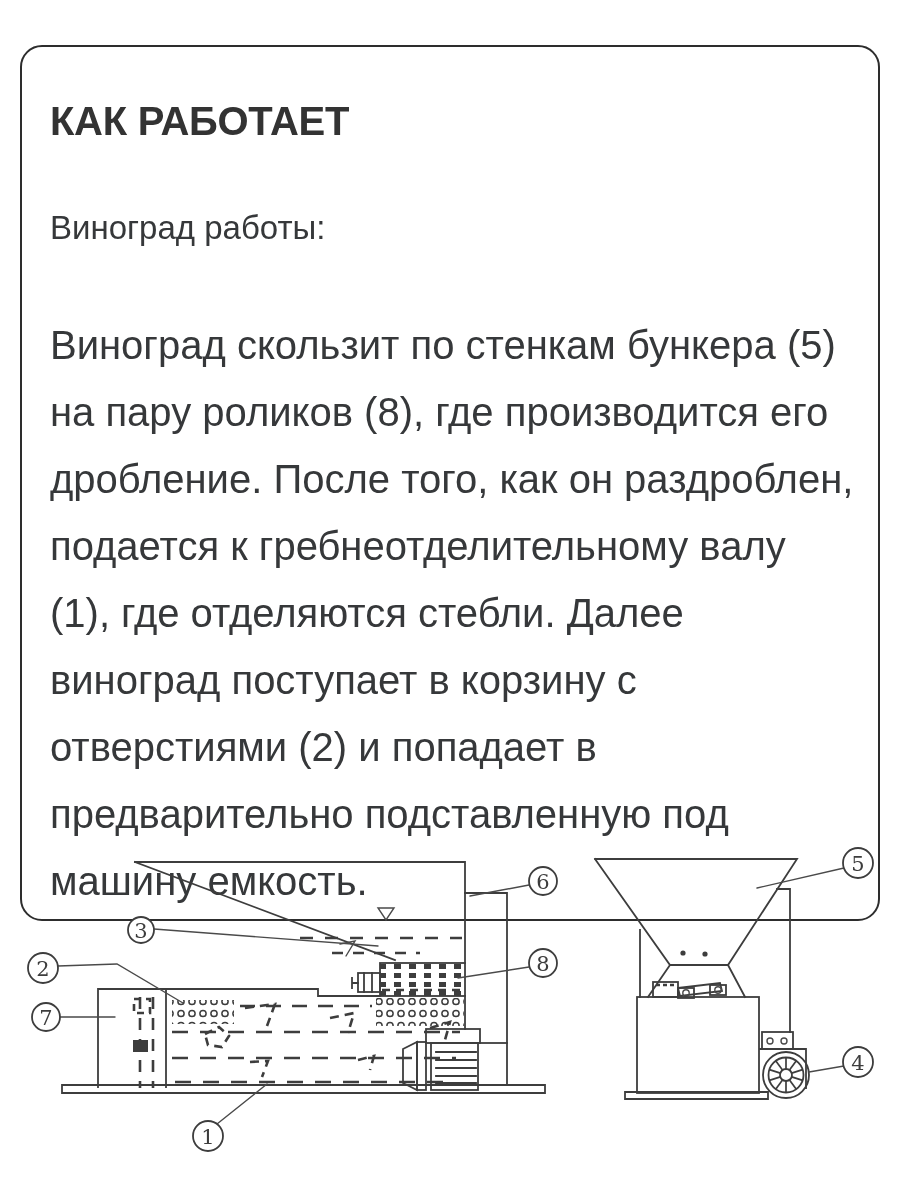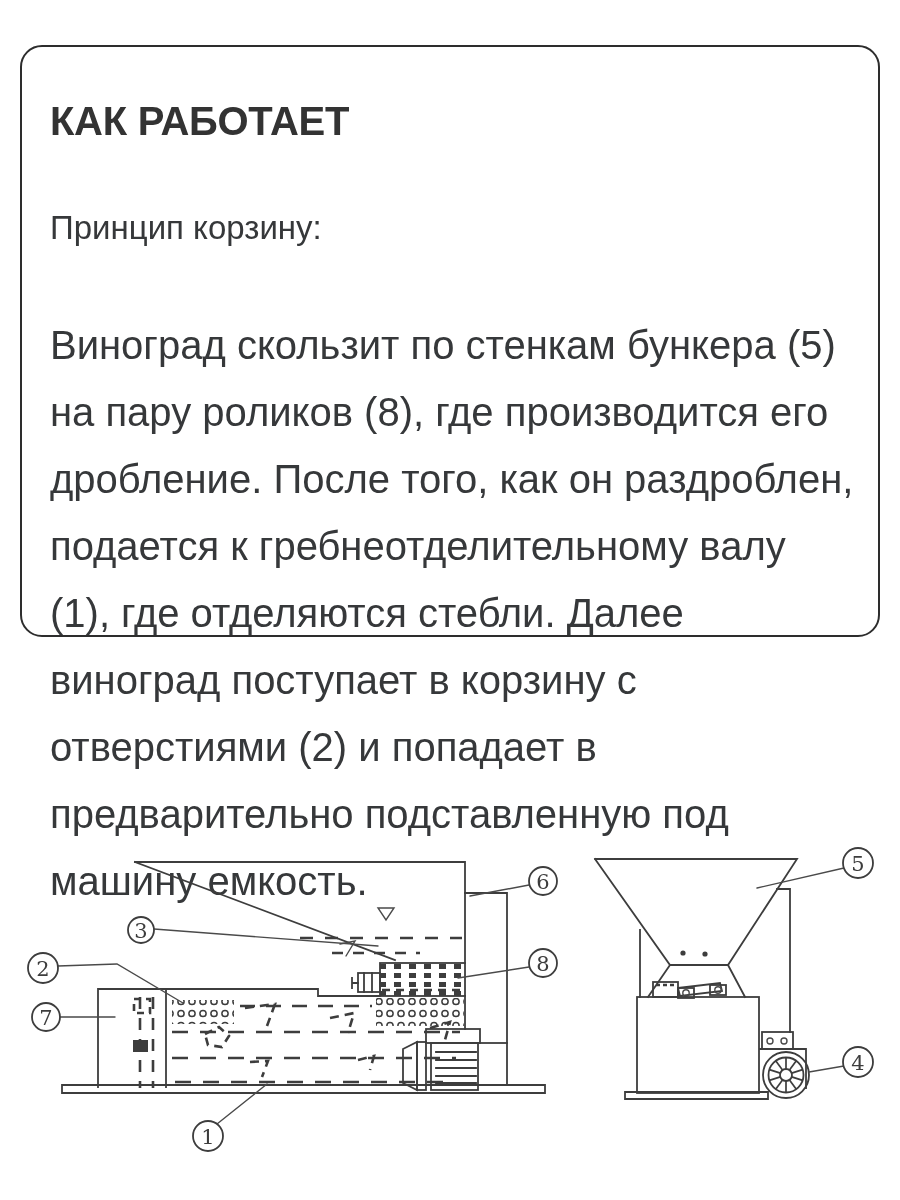--- a/index.html
+++ b/index.html
@@ -1,18 +1,18 @@
 <!DOCTYPE html>
 <html><head>
 <meta charset="utf-8">
 <style>
   html,body{margin:0;padding:0;background:#fff;}
   body{width:900px;height:1200px;position:relative;overflow:hidden;
        font-family:"Liberation Sans","DejaVu Sans",sans-serif;color:#36383a;}
-  .card{position:absolute;left:20px;top:45px;width:860px;height:592px;
+  .card{position:absolute;left:20px;top:45px;width:860px;height:876px;
         box-sizing:border-box;background:#fff;border:2.5px solid #2d2d2d;
         border-radius:22px;padding:50px 28px 0 28px;}
   .title{font-size:40px;line-height:48px;font-weight:bold;color:#333333;
          letter-spacing:-0.3px;}
   .subtitle{margin-top:62px;font-size:33px;line-height:42px;color:#36383a;}
   .paragraph{margin-top:63px;font-size:40px;line-height:67px;color:#36383a;
              width:806px;}
   .diagram{position:absolute;left:0;top:800px;}
   svg{display:block;}
   .ln{fill:none;stroke:#3d3d3d;stroke-width:1.8;stroke-linecap:square;}
@@ -22,21 +22,21 @@
   .conum{font-family:"DejaVu Serif","Liberation Serif",serif;font-size:21px;
          fill:#3d3d3d;text-anchor:middle;}
 </style>
 </head>
 <body>
 
 <div class="card">
   <div class="title">
     <div>КАК РАБОТАЕТ</div>
   </div>
-  <div class="subtitle">Принцип корзину:</div>
+  <div class="subtitle">Виноград работы:</div>
   <div class="paragraph">Виноград скользит по стенкам бункера (5) на пару роликов (8), где производится его дробление. После того, как он раздроблен, подается к гребнеотделительному валу (1), где отделяются стебли. Далее виноград поступает в корзину с отверстиями (2) и попадает в предварительно подставленную под машину емкость.</div>
 </div>
 
 <div class="diagram">
 <svg width="900" height="400" viewBox="0 800 900 400" xmlns="http://www.w3.org/2000/svg">
   <defs>
     <pattern id="perf" width="11" height="12" patternUnits="userSpaceOnUse">
       <circle cx="5" cy="5.5" r="3.1" fill="none" stroke="#3d3d3d" stroke-width="1.5"></circle>
     </pattern>
     <pattern id="rollhatch" width="15" height="9" patternUnits="userSpaceOnUse">

